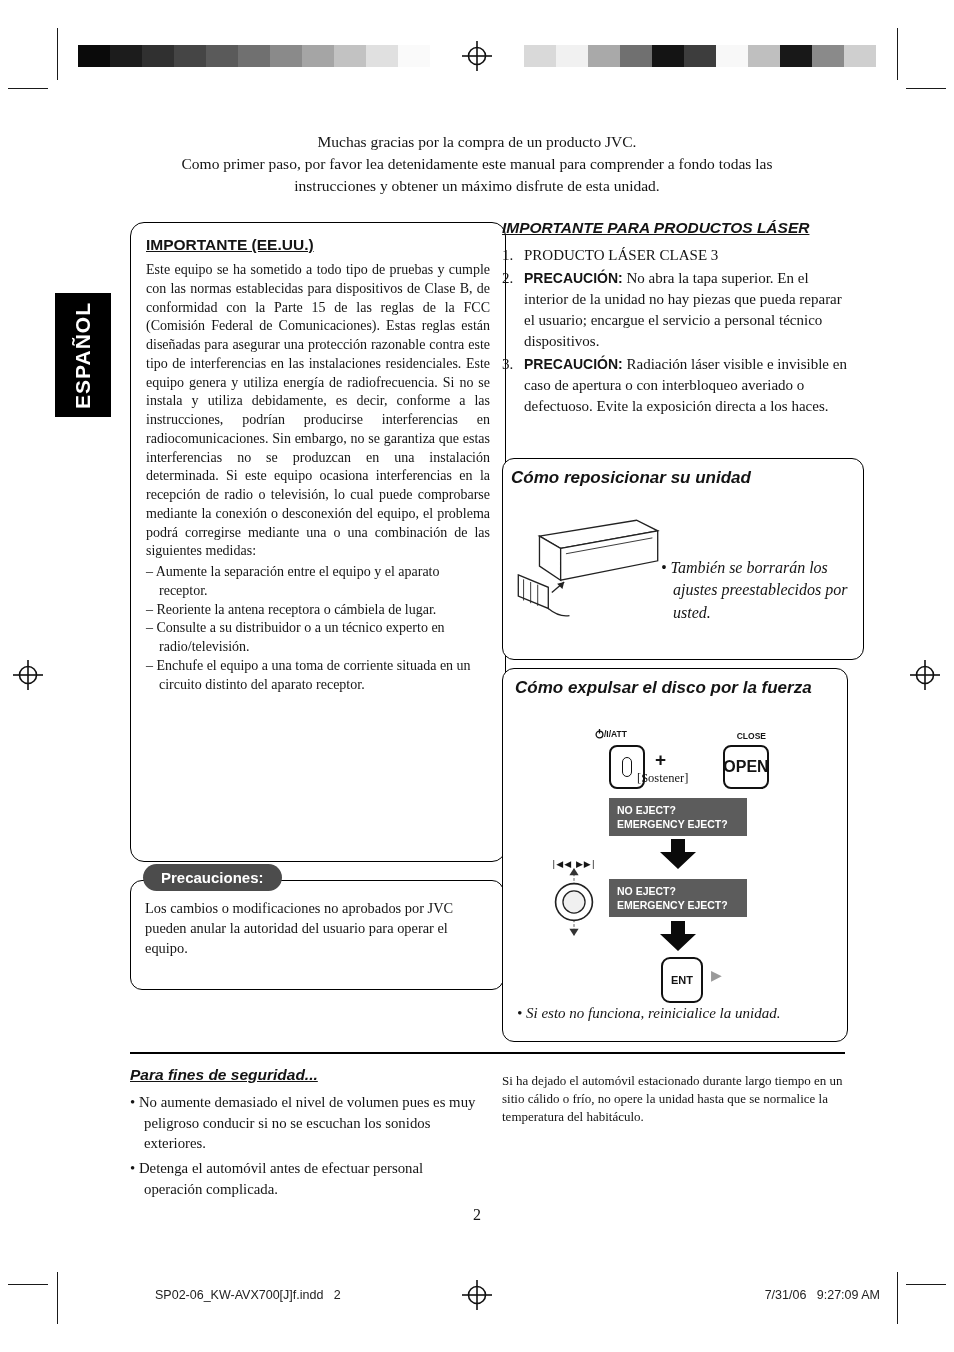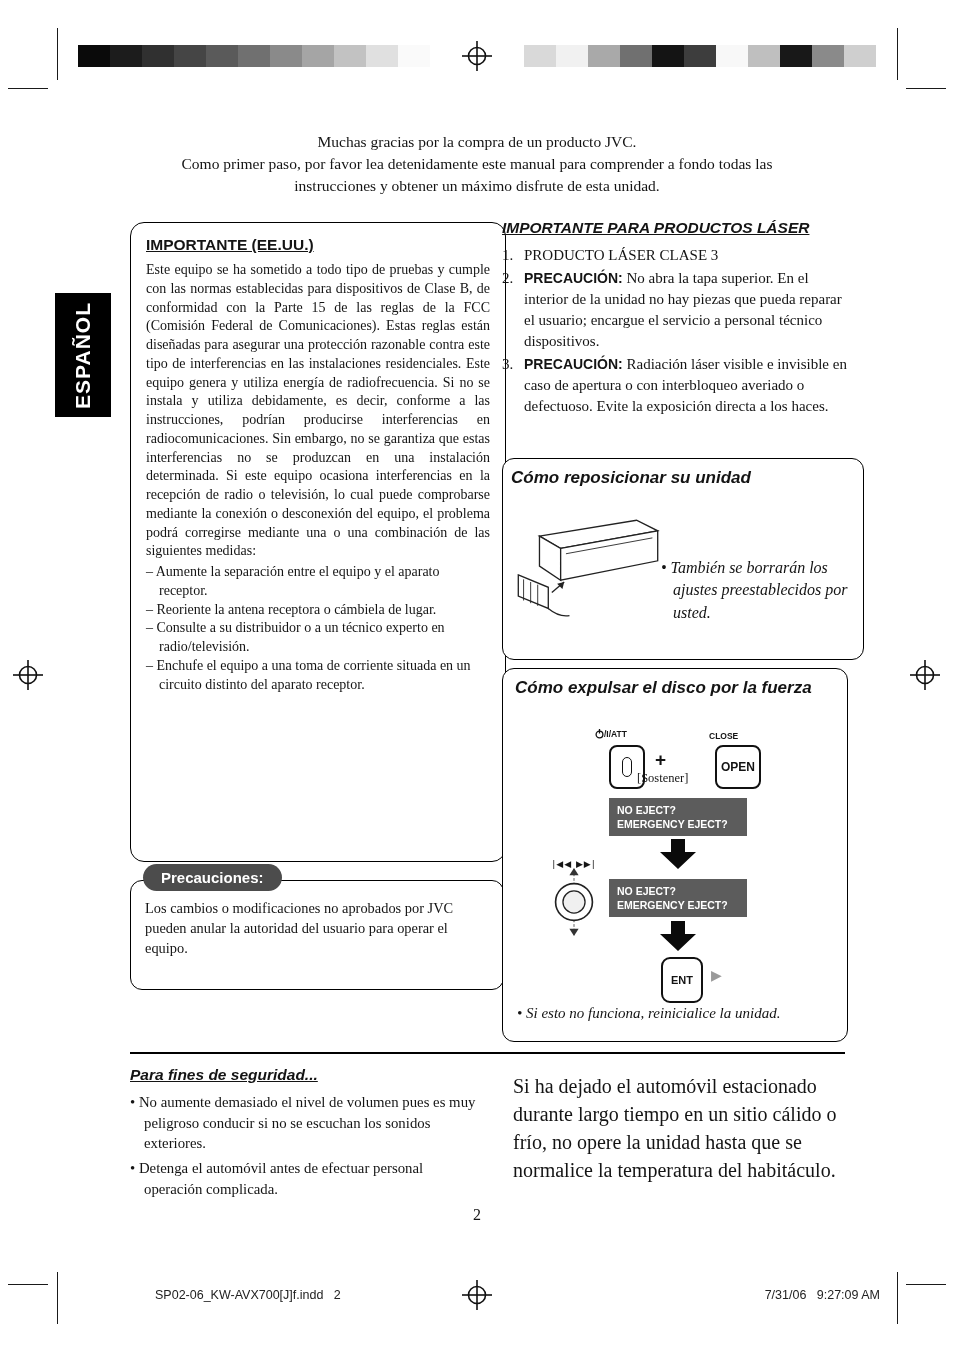--- a/index.html
+++ b/index.html
@@ -54,37 +54,37 @@
   
   .ebox{left:502px;top:668px;width:344px;height:372px;border-radius:12px}
   .ebox .btitle{position:absolute;left:12px;top:9px}
   .diag{position:absolute;left:0;top:0;width:100%;height:100%}
   .diag *{position:absolute}
   .tinylbl{font-family:"Liberation Sans",sans-serif;font-size:8.5px;font-weight:bold;white-space:nowrap}
   .btn{border:2px solid #111;border-radius:8px;background:#fff;display:flex;
     align-items:center;justify-content:center;font-family:"Liberation Sans",sans-serif;font-weight:bold}
   .att-btn{left:106px;top:76px;width:32px;height:40px}
   .att-btn i{display:block;width:8px;height:18px;border:1.5px solid #111;border-radius:6px}
-  .open-btn{left:212px;top:76px;width:42px;height:40px;font-size:12px}
+  .open-btn{left:220px;top:76px;width:42px;height:40px;font-size:16px}
   .plus{left:152px;top:80px;font-size:19px;font-weight:bold;font-family:"Liberation Sans",sans-serif}
   .hold{left:134px;top:102px;font-size:12.5px}
   .msgbox{left:106px;width:138px;height:38px;background:#5c5c5c;color:#fff;
     font-family:"Liberation Sans",sans-serif;font-weight:bold;font-size:10.5px;line-height:1.35;
     padding:5px 0 0 8px;box-sizing:border-box}
   .skip{left:28px;top:190px;width:86px;text-align:center;font-size:9px;
     font-family:"DejaVu Sans",sans-serif;letter-spacing:1px}
   .ent-btn{left:158px;top:288px;width:38px;height:42px;border-radius:9px;font-size:11px}
   .ptr{left:208px;top:298px;font-size:14px;color:#9a9a9a;font-family:"DejaVu Sans",sans-serif}
   .enote{left:14px;top:334px;width:316px;font-style:italic;font-size:15px;line-height:1.35;
     padding-left:12px;text-indent:-12px}
   
   .rule{position:absolute;left:130px;top:1052px;width:715px;height:1.6px;background:#000}
   .bsec{position:absolute;top:1066px;width:346px}
   .bsec .bull{font-size:14.8px;line-height:1.4;padding-left:14px;text-indent:-14px;margin-top:4px}
-  .bsec p{font-size:20px;line-height:1.4;margin:6px 11px 0}
+  .bsec p{font-size:13px;line-height:1.4;margin:6px 0 0}
   .pgnum{position:absolute;left:0;right:0;top:1206px;text-align:center;font-size:16px}
   .foot{position:absolute;top:1288px;font-family:"Liberation Sans",sans-serif;font-size:12.5px;
     color:#222;white-space:pre}
 </style>
 </head>
 <body>
 
 <div class="crop v" style="left:57px;top:28px"></div>
 <div class="crop h" style="left:8px;top:88px"></div>
 <div class="crop v" style="left:897px;top:28px"></div>
@@ -202,21 +202,21 @@
 
 <div class="box ebox">
   <h4 class="btitle">Cómo expulsar el disco por la fuerza</h4>
   <div class="diag">
     <div class="tinylbl" style="left:92px;top:60px">
       <svg width="9" height="10" viewBox="0 0 9 10" style="position:static;vertical-align:-1px">
           <circle cx="4.5" cy="5.5" r="3.4" fill="none" stroke="#111" stroke-width="1.3"></circle>
           <line x1="4.5" y1="0" x2="4.5" y2="4.5" stroke="#111" stroke-width="1.3"></line>
         </svg><span>/I/ATT</span>
     </div>
-    <div class="tinylbl" style="left:206px;top:62px;width:40px;text-align:left">CLOSE</div>
+    <div class="tinylbl" style="left:223px;top:62px;width:40px;text-align:right">CLOSE</div>
     <div class="btn att-btn">
         <i></i>
       </div>
     <div class="plus">+</div>
     <div class="btn open-btn">OPEN</div>
     <div class="hold">[Sostener]</div>
 
     <div class="msgbox" style="top:129px">
       <span style="position:static;display:block">NO EJECT?</span>
       <span style="position:static;display:block">EMERGENCY EJECT?</span>

